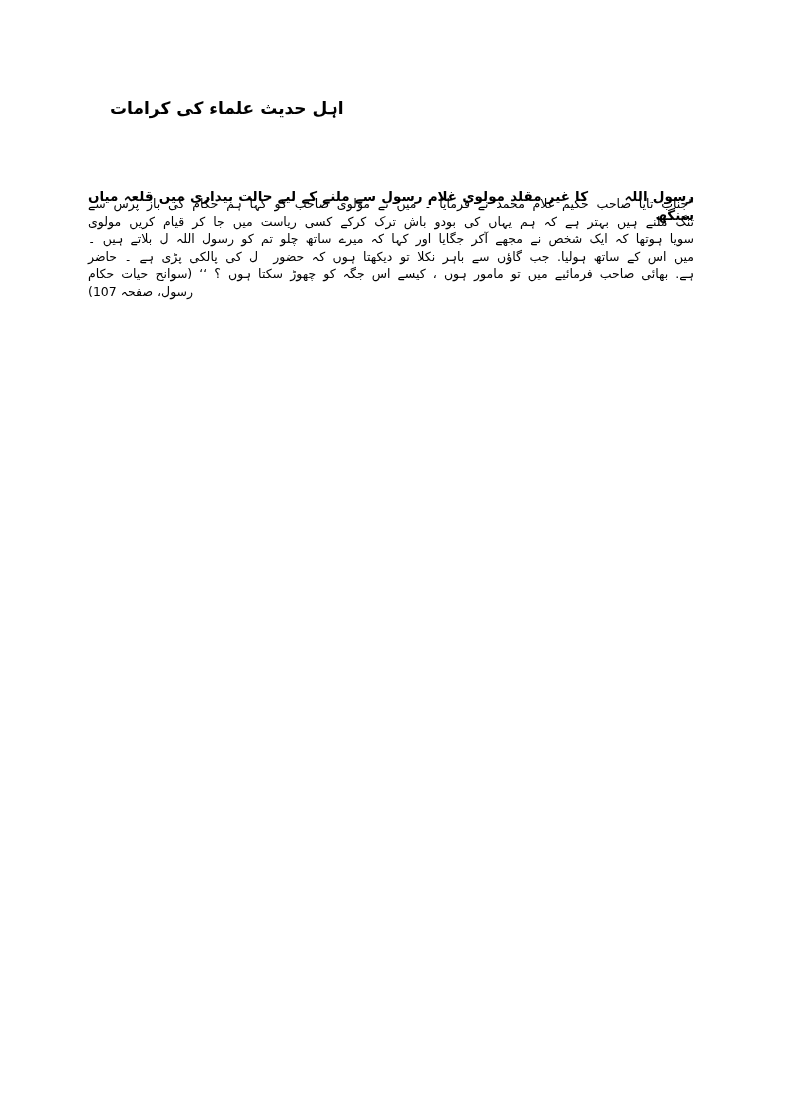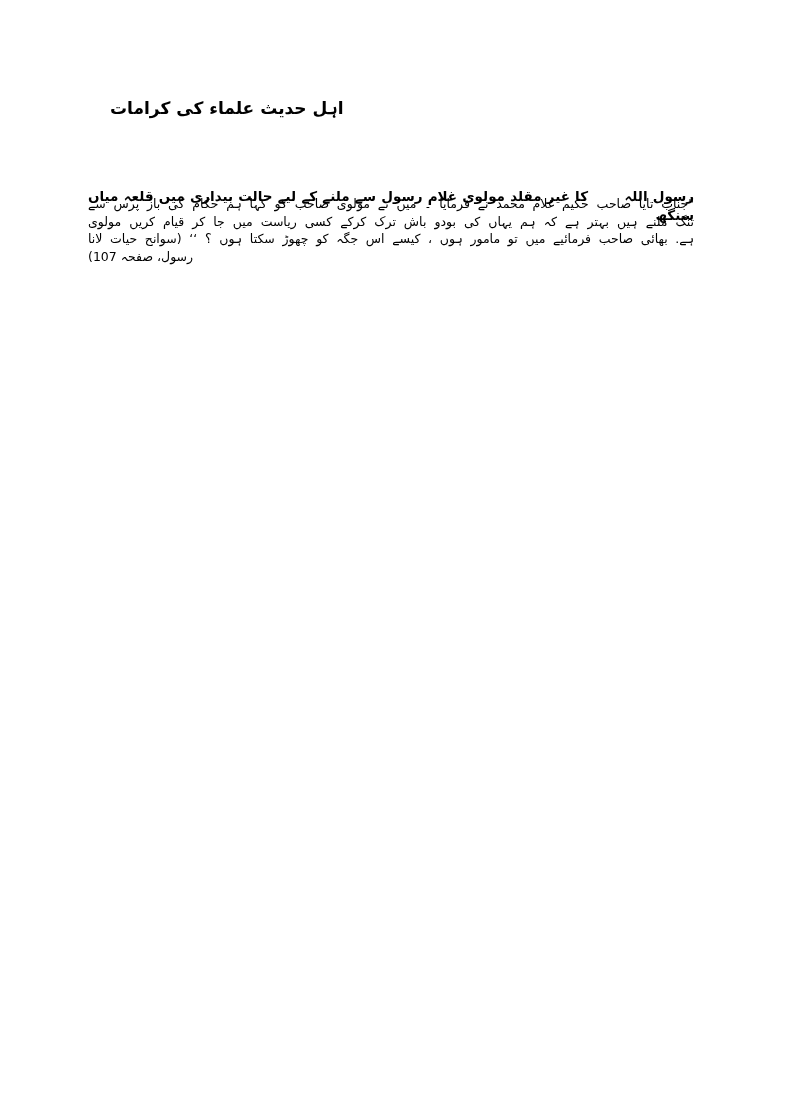--- a/index.html
+++ b/index.html
@@ -87,21 +87,23 @@
 
   <h1 class="title">اہل حدیث علماء کی کرامات</h1>
 
   <div class="heading">
     <div class="line just">رسول اللہ &nbsp;&nbsp;&nbsp;&nbsp;&nbsp; کا غیر مقلد مولوی غلام رسول سے ملنے کے لیے حالت بیداری میں قلعہ میاں سنگھ</div>
   </div>
 
   <div class="body-text">
     <div class="line just">"جناب تایا صاحب حکیم غلام محمد نے فرمایا ۔ میں نے مولوی صاحب کو کہا ہم حکام کی باز پرس سے</div>
     <div class="line just">تنگ ملنے ہیں بہتر ہے کہ ہم یہاں کی بودو باش ترک کرکے کسی ریاست میں جا کر قیام کریں مولوی</div>
-    <div class="line just">ہے. بھائی صاحب فرمائیے میں تو مامور ہوں ، کیسے اس جگہ کو چھوڑ سکتا ہوں ؟ ‘‘ (سوانح حیات لانا</div>
+    <div class="line just">سویا ہوتھا کہ ایک شخص نے مجھے آکر جگایا اور کہا کہ میرے ساتھ چلو تم کو رسول اللہ ل بلاتے ہیں ۔</div>
+    <div class="line just">میں اس کے ساتھ ہولیا. جب گاؤں سے باہر نکلا تو دیکھتا ہوں کہ حضور &nbsp;ل کی پالکی پڑی ہے ۔ حاضر</div>
+    <div class="line just">ہے. بھائی صاحب فرمائیے میں تو مامور ہوں ، کیسے اس جگہ کو چھوڑ سکتا ہوں ؟ ‘‘ (سوانح حیات حکام</div>
     <div class="line last">رسول، صفحہ 107)</div>
   </div>
 
   <div class="pagenum">1</div>
 
   <div class="indicator">1 / 13</div>
 
 </div>
 
 </body></html>

